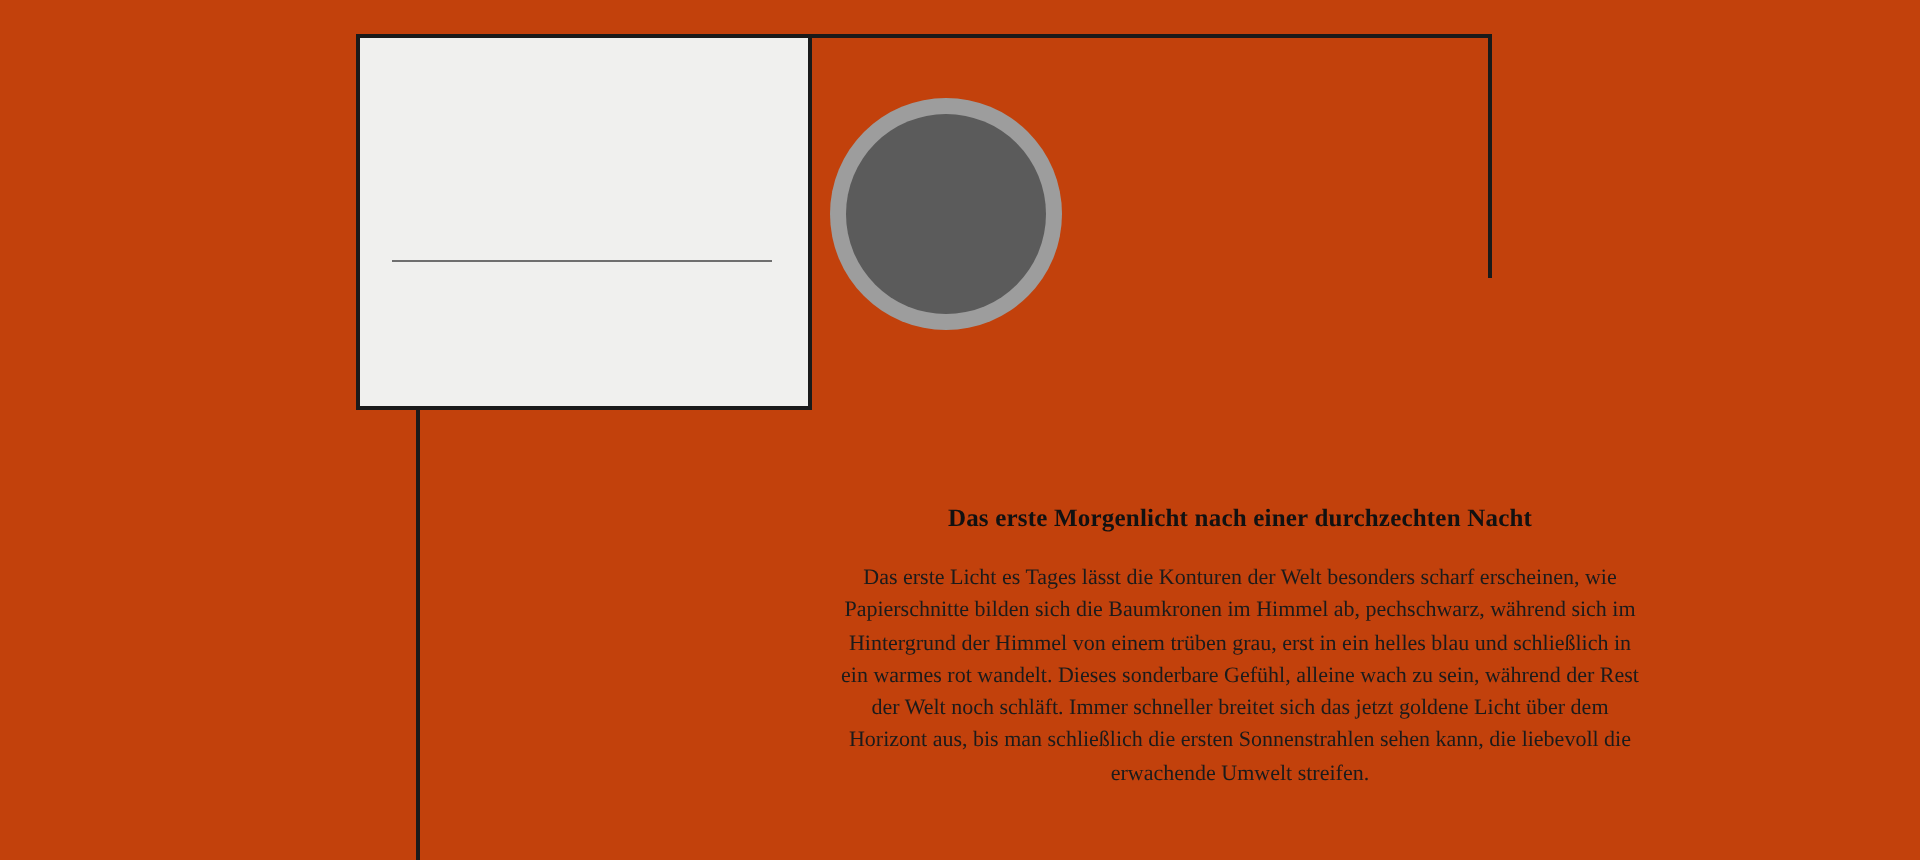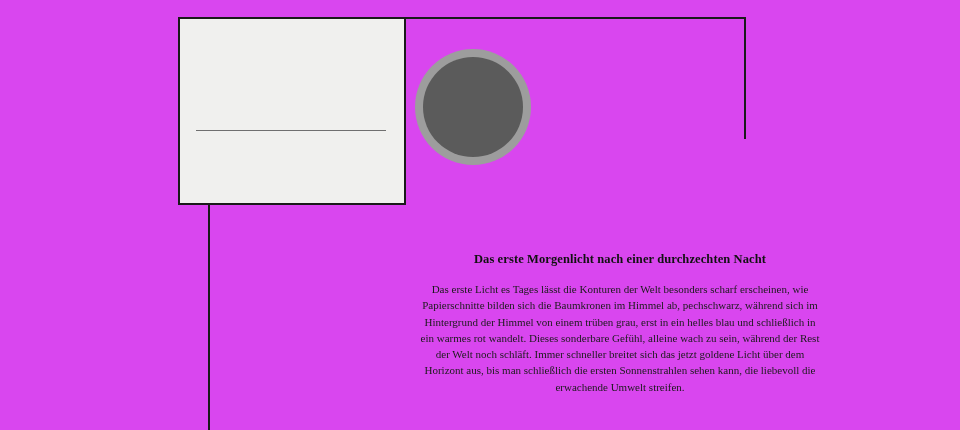--- a/index.html
+++ b/index.html
@@ -4,21 +4,21 @@
 <style>
   html, body {
     margin: 0;
     padding: 0;
     background: #f2f2f0;
   }
   #stage {
     position: relative;
     width: 960px;
     height: 430px;
-    background: #d946ef;
+    background: #c2410c;
     overflow: hidden;
     font-family: "Liberation Serif", serif;
   }
 
   
 
   
   .frame-outline {
     position: absolute;
     left: 178px;

